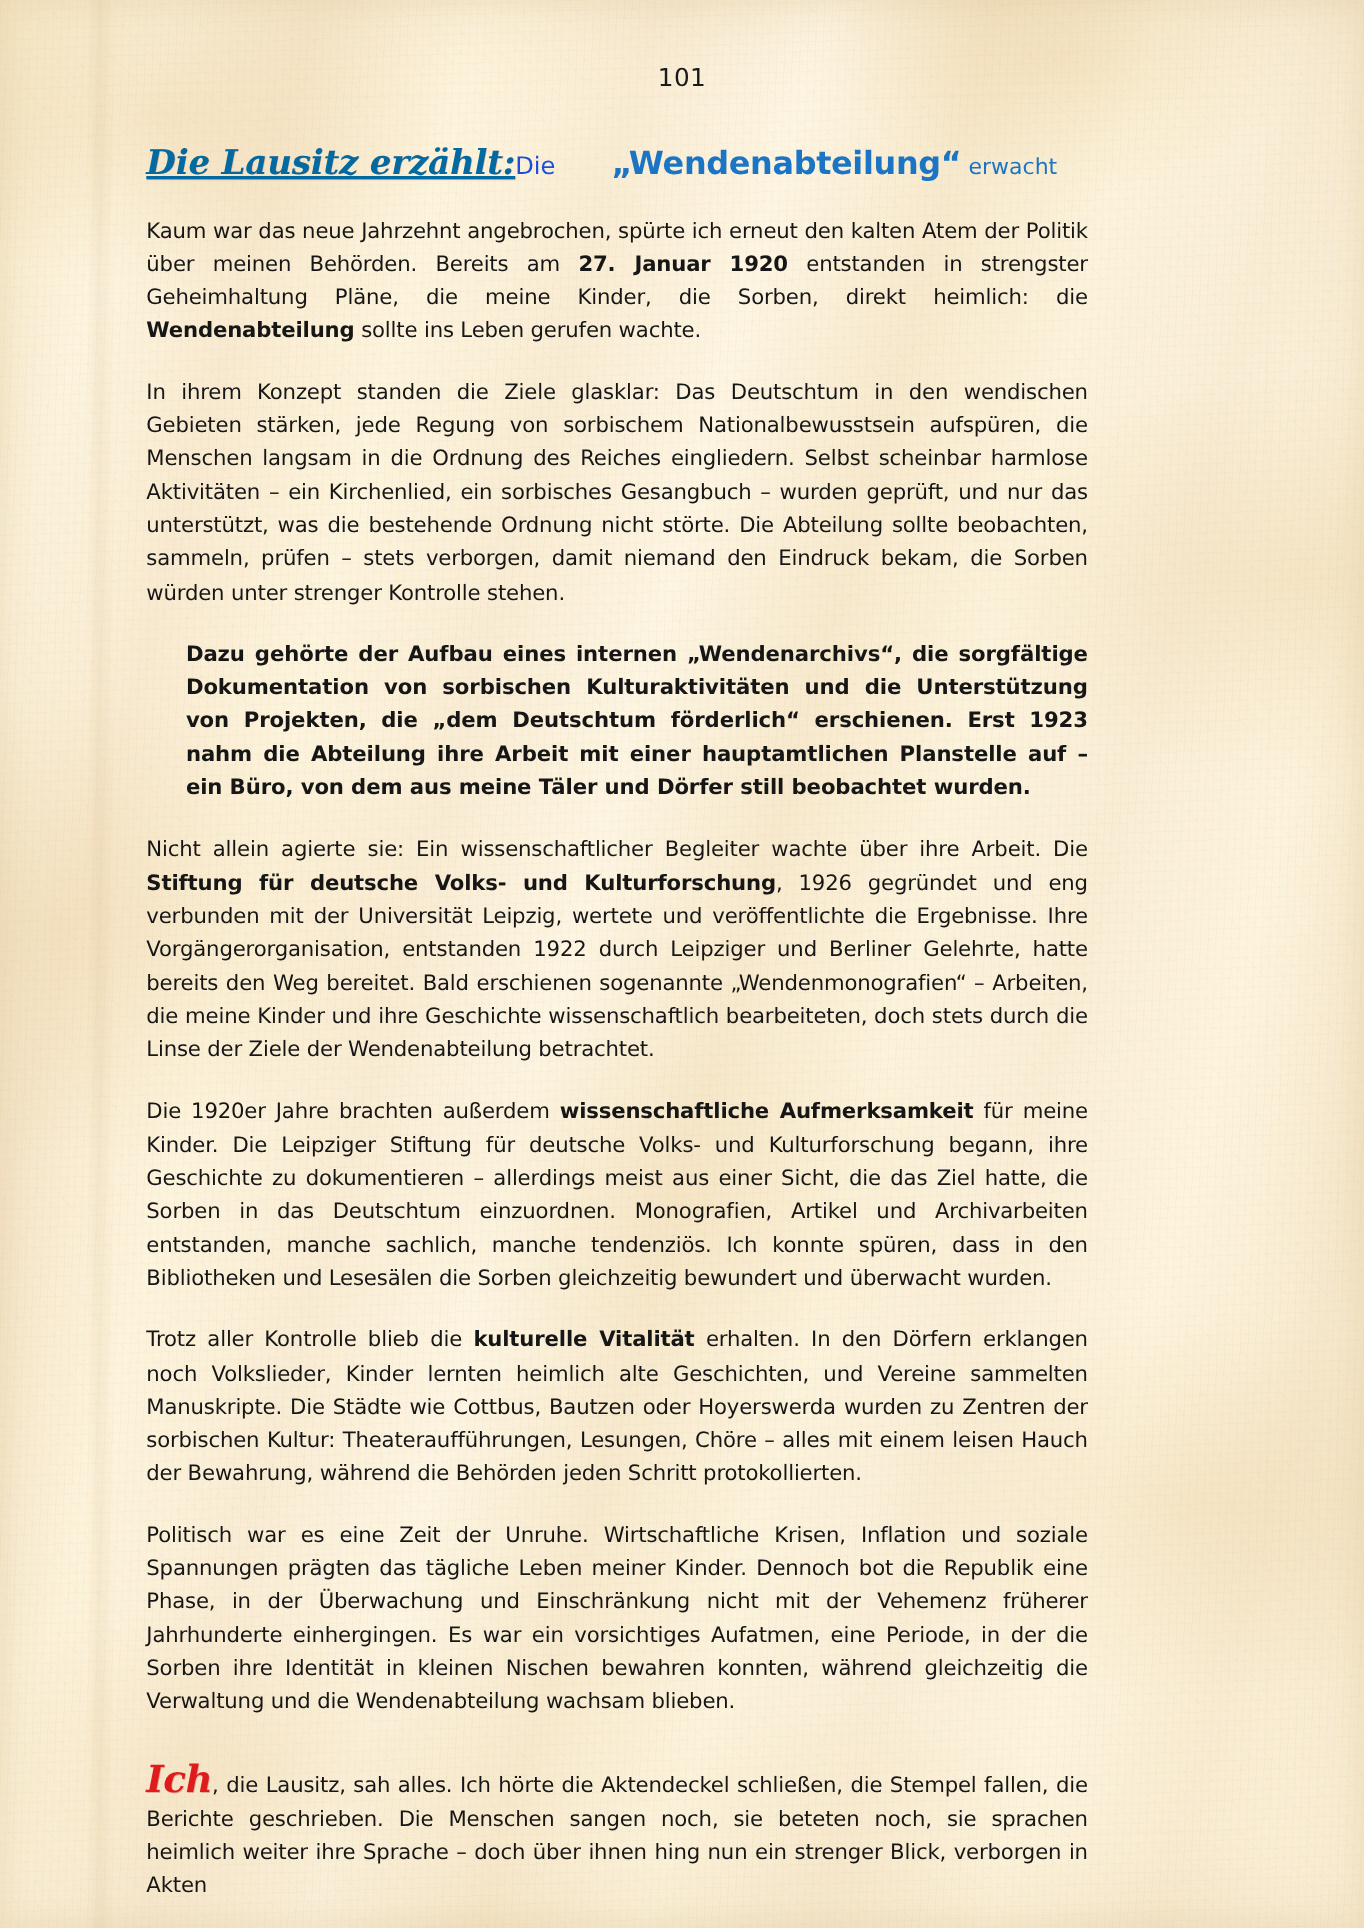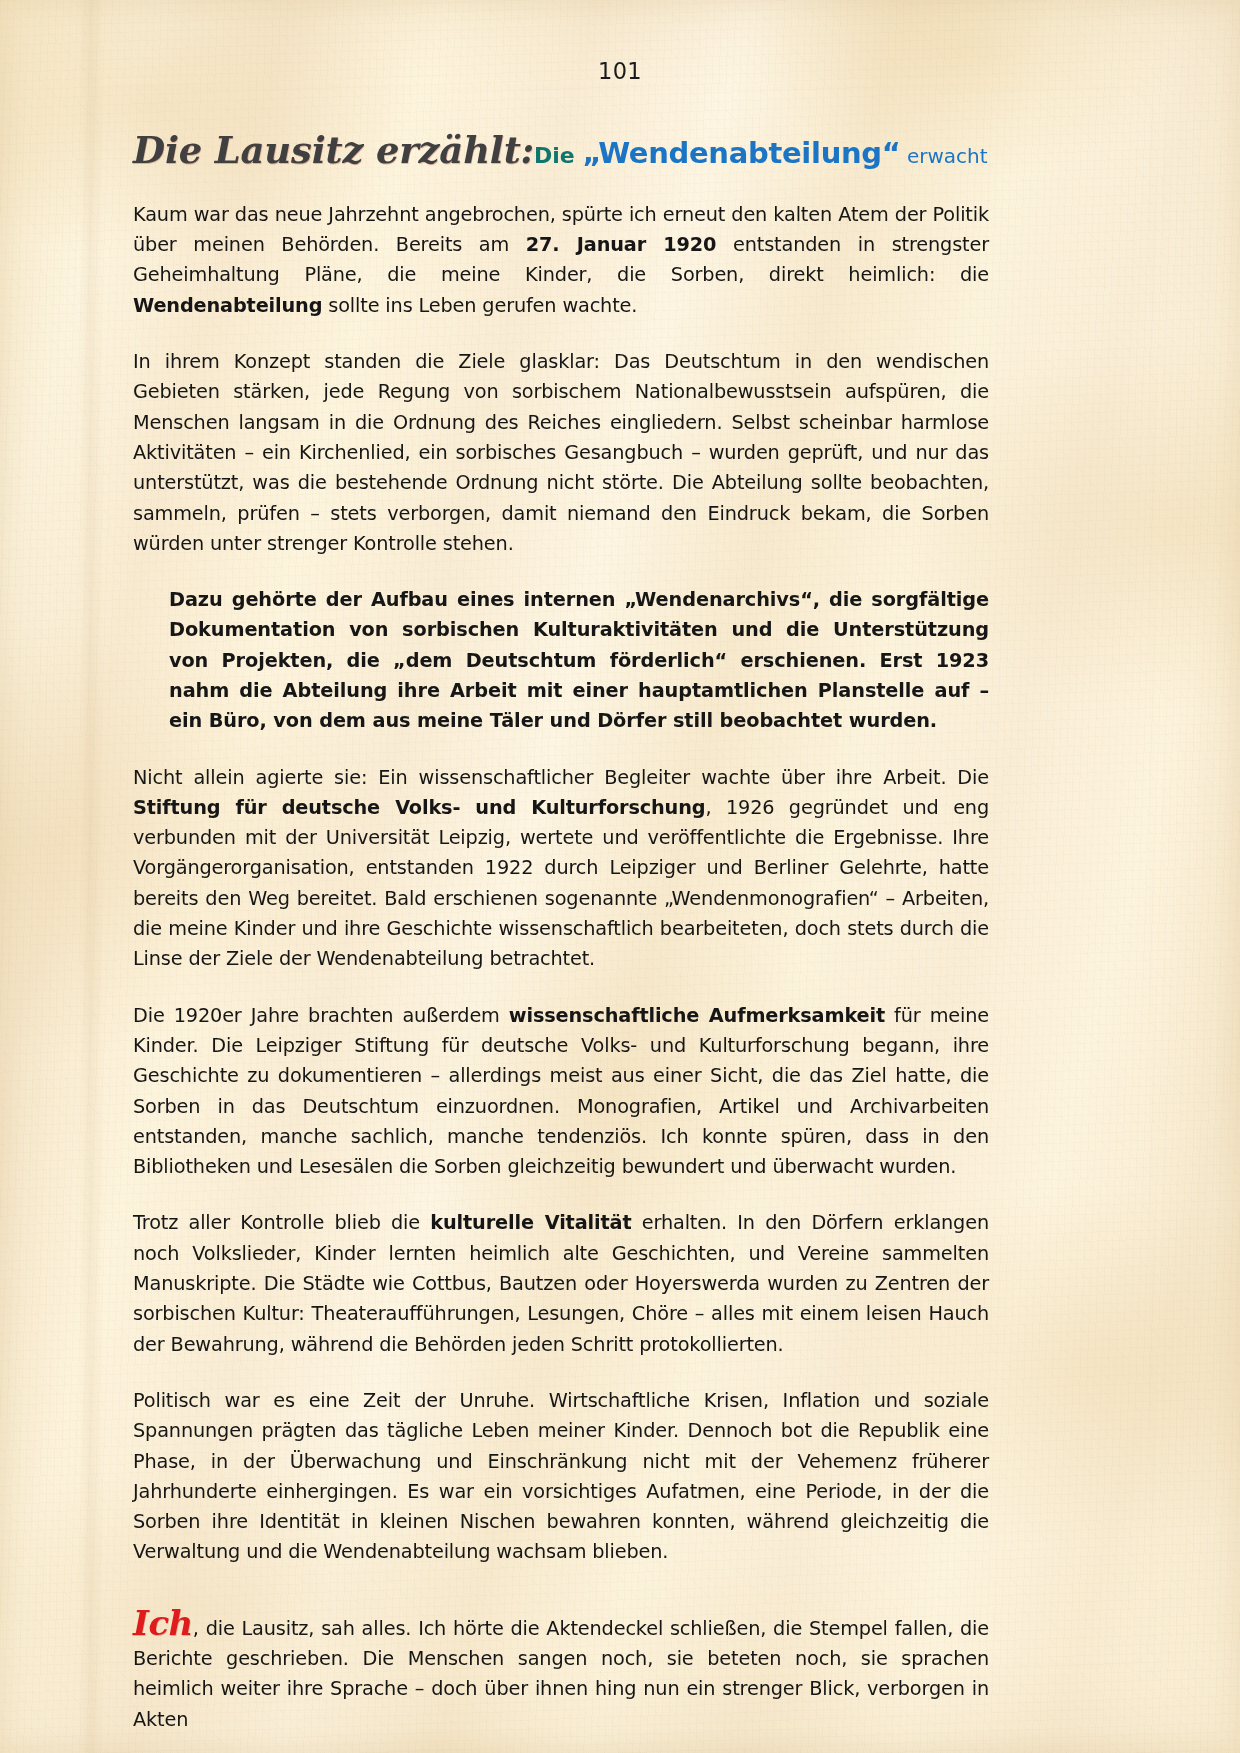--- a/index.html
+++ b/index.html
@@ -97,38 +97,40 @@
   
   .heading {
     margin: 0 0 30px 0;
     line-height: 1.05;
     white-space: nowrap;
   }
   .heading .h-script {
     font-family: "DejaVu Serif", serif;
     font-style: italic;
     font-weight: 700;
-    font-size: 37px;
-    color: #404040;
+    font-size: 31px;
+    color: #0369a1;
     letter-spacing: -0.2px;
     text-shadow: 0.6px 0.6px 0 rgba(150,10,10,0.25);
+    text-decoration: underline;
   }
   .heading .h-blue-small {
     font-family: "DejaVu Sans", sans-serif;
-    font-weight: 700;
+    font-weight: 400;
     font-size: 22px;
-    color: #0f766e;
+    color: #1d4ed8;
     letter-spacing: 0px;
   }
   .heading .h-blue-big {
     font-family: "DejaVu Sans", sans-serif;
     font-weight: 700;
     font-size: 29px;
     color: #1b75c4;
     letter-spacing: -0.3px;
+    margin-left: 44px;
   }
   .heading .h-blue-tail {
     font-family: "DejaVu Sans", sans-serif;
     font-weight: 400;
     font-size: 20px;
     color: #1b75c4;
   }
 
   
   p.body {

